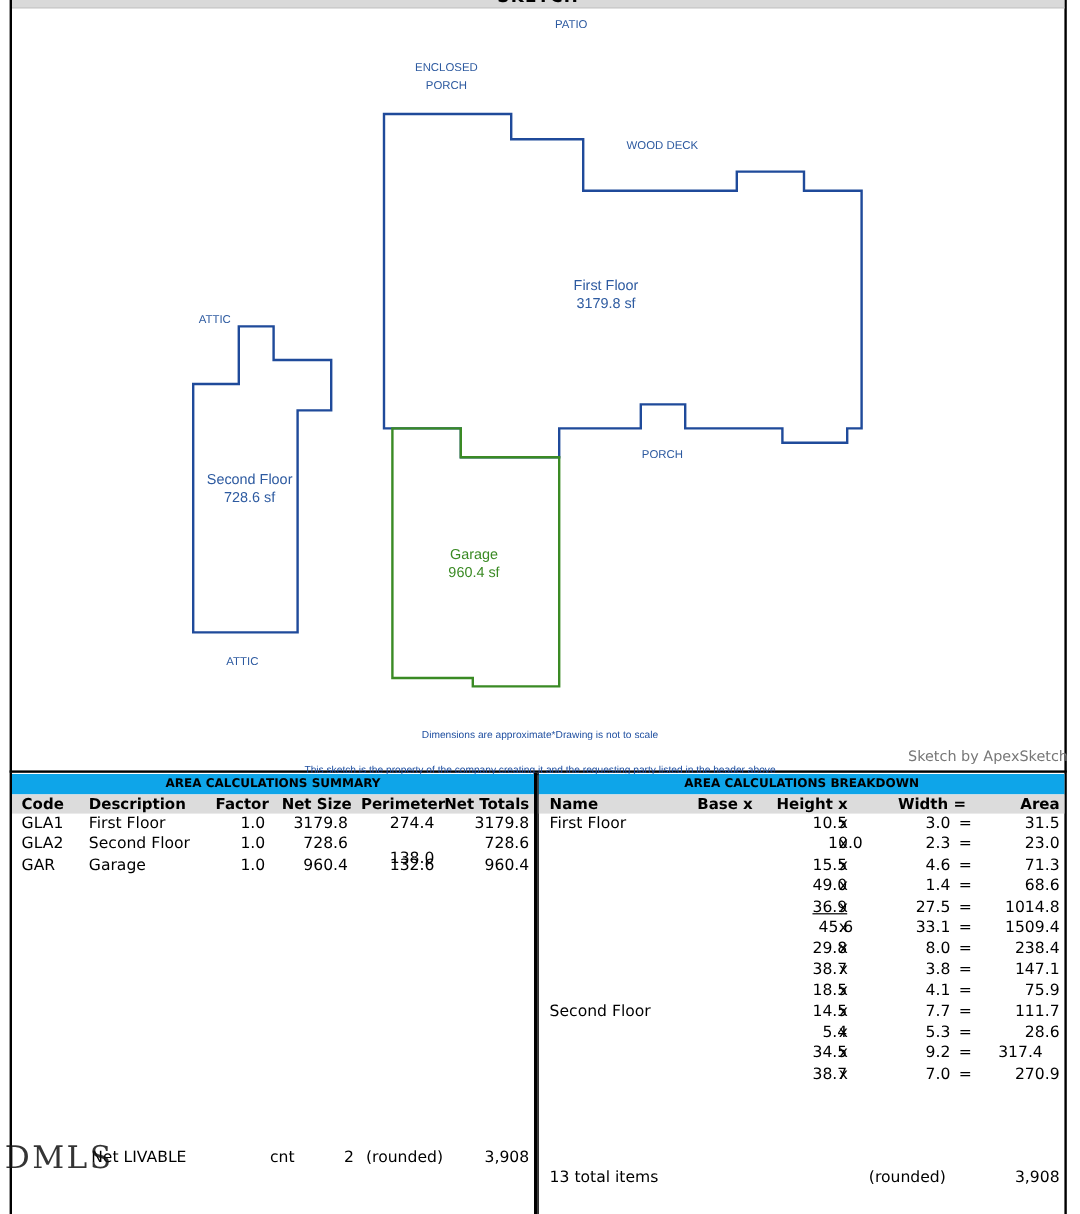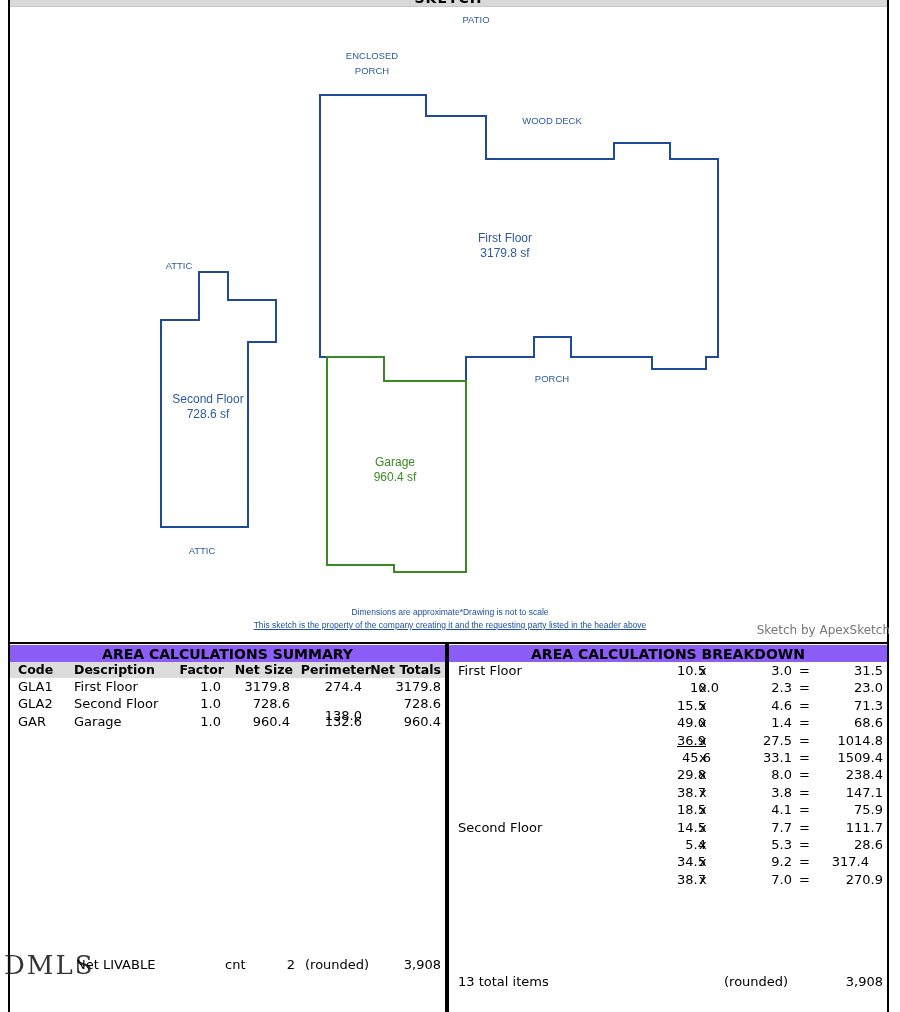--- a/index.html
+++ b/index.html
@@ -35,21 +35,21 @@
   }
 
   .table-panel {
     position: absolute; top: 644px; height: 368px;
     border-left: 2px solid #000; border-right: 2px solid #000;
   }
   .panel-left { left: 8px; width: 440px; border-right-width: 3px; }
   .panel-right { left: 448px; width: 441px; border-left-width: 1px; }
 
   .panel-title {
-    background: #8b5cf6; text-align: center; font-weight: bold; font-size: 14px;
+    background: #0ea5e9; text-align: center; font-weight: bold; font-size: 10px;
     height: 17px; line-height: 18px; padding-top: 0; margin-top: 1px;
   }
   .colhead {
     background: #dcdcdc; font-weight: bold; font-size: 12.5px; height: 16px; line-height: 16px;
     position: relative;
   }
   .row { position: relative; height: 17.4px; line-height: 17px; font-size: 13px; }
   .cell { position: absolute; white-space: nowrap; }
   .r { text-align: right; }
 
@@ -88,21 +88,21 @@
   <text class="lbl lbl-area" x="513" y="257" text-anchor="middle">3179.8 sf</text>
 
   <text class="lbl lbl-area" x="216" y="403" text-anchor="middle">Second Floor</text>
   <text class="lbl lbl-area" x="216" y="418" text-anchor="middle">728.6 sf</text>
 
   <text class="lbl lbl-area lbl-green" x="403" y="466" text-anchor="middle">Garage</text>
   <text class="lbl lbl-area lbl-green" x="403" y="481" text-anchor="middle">960.4 sf</text>
 </svg>
 
 <div class="sketch-note" style="top:607px;">Dimensions are approximate*Drawing is not to scale</div>
-<div class="sketch-note" style="top:620px;text-decoration:underline;">This sketch is the property of the company creating it and the requesting party listed in the header above</div>
+<div class="sketch-note" style="top:636px;text-decoration:underline;">This sketch is the property of the company creating it and the requesting party listed in the header above</div>
 <div class="sketch-credit">Sketch by ApexSketch</div>
 
 <div class="table-panel panel-left">
   <div class="panel-title">AREA CALCULATIONS SUMMARY</div>
   <div class="colhead">
     <span class="cell" style="left:8px;">Code</span>
     <span class="cell" style="left:64px;">Description</span>
     <span class="cell r" style="right:221px;">Factor</span>
     <span class="cell r" style="right:152px;">Net Size</span>
     <span class="cell r" style="right:74px;">Perimeter</span>
@@ -138,20 +138,27 @@
     <span class="cell" style="left:66px;">Net LIVABLE</span>
     <span class="cell" style="left:195px;margin-left:20px;">cnt</span>
     <span class="cell r" style="right:150px;">2</span>
     <span class="cell" style="left:295px;">(rounded)</span>
     <span class="cell r" style="right:4px;">3,908</span>
   </div>
 </div>
 
 <div class="table-panel panel-right">
   <div class="panel-title">AREA CALCULATIONS BREAKDOWN</div>
+  <div class="colhead">
+    <span class="cell" style="left:9px;">Name</span>
+    <span class="cell" style="left:132px;">Base x</span>
+    <span class="cell" style="left:198px;">Height x</span>
+    <span class="cell r" style="right:82px;">Width =</span>
+    <span class="cell r" style="right:4px;">Area</span>
+  </div>
 
   <div id="breakdown-rows">
       <div class="row">
         <span class="cell" style="left:9px;">First Floor</span>
         <span class="cell r" style="right:181px;">10.5</span>
         <span class="cell" style="left:250px;">x</span>
         <span class="cell r" style="right:95px;">3.0</span>
         <span class="cell" style="left:350px;">=</span>
         <span class="cell r" style="right:4px;">31.5</span>
       </div>

